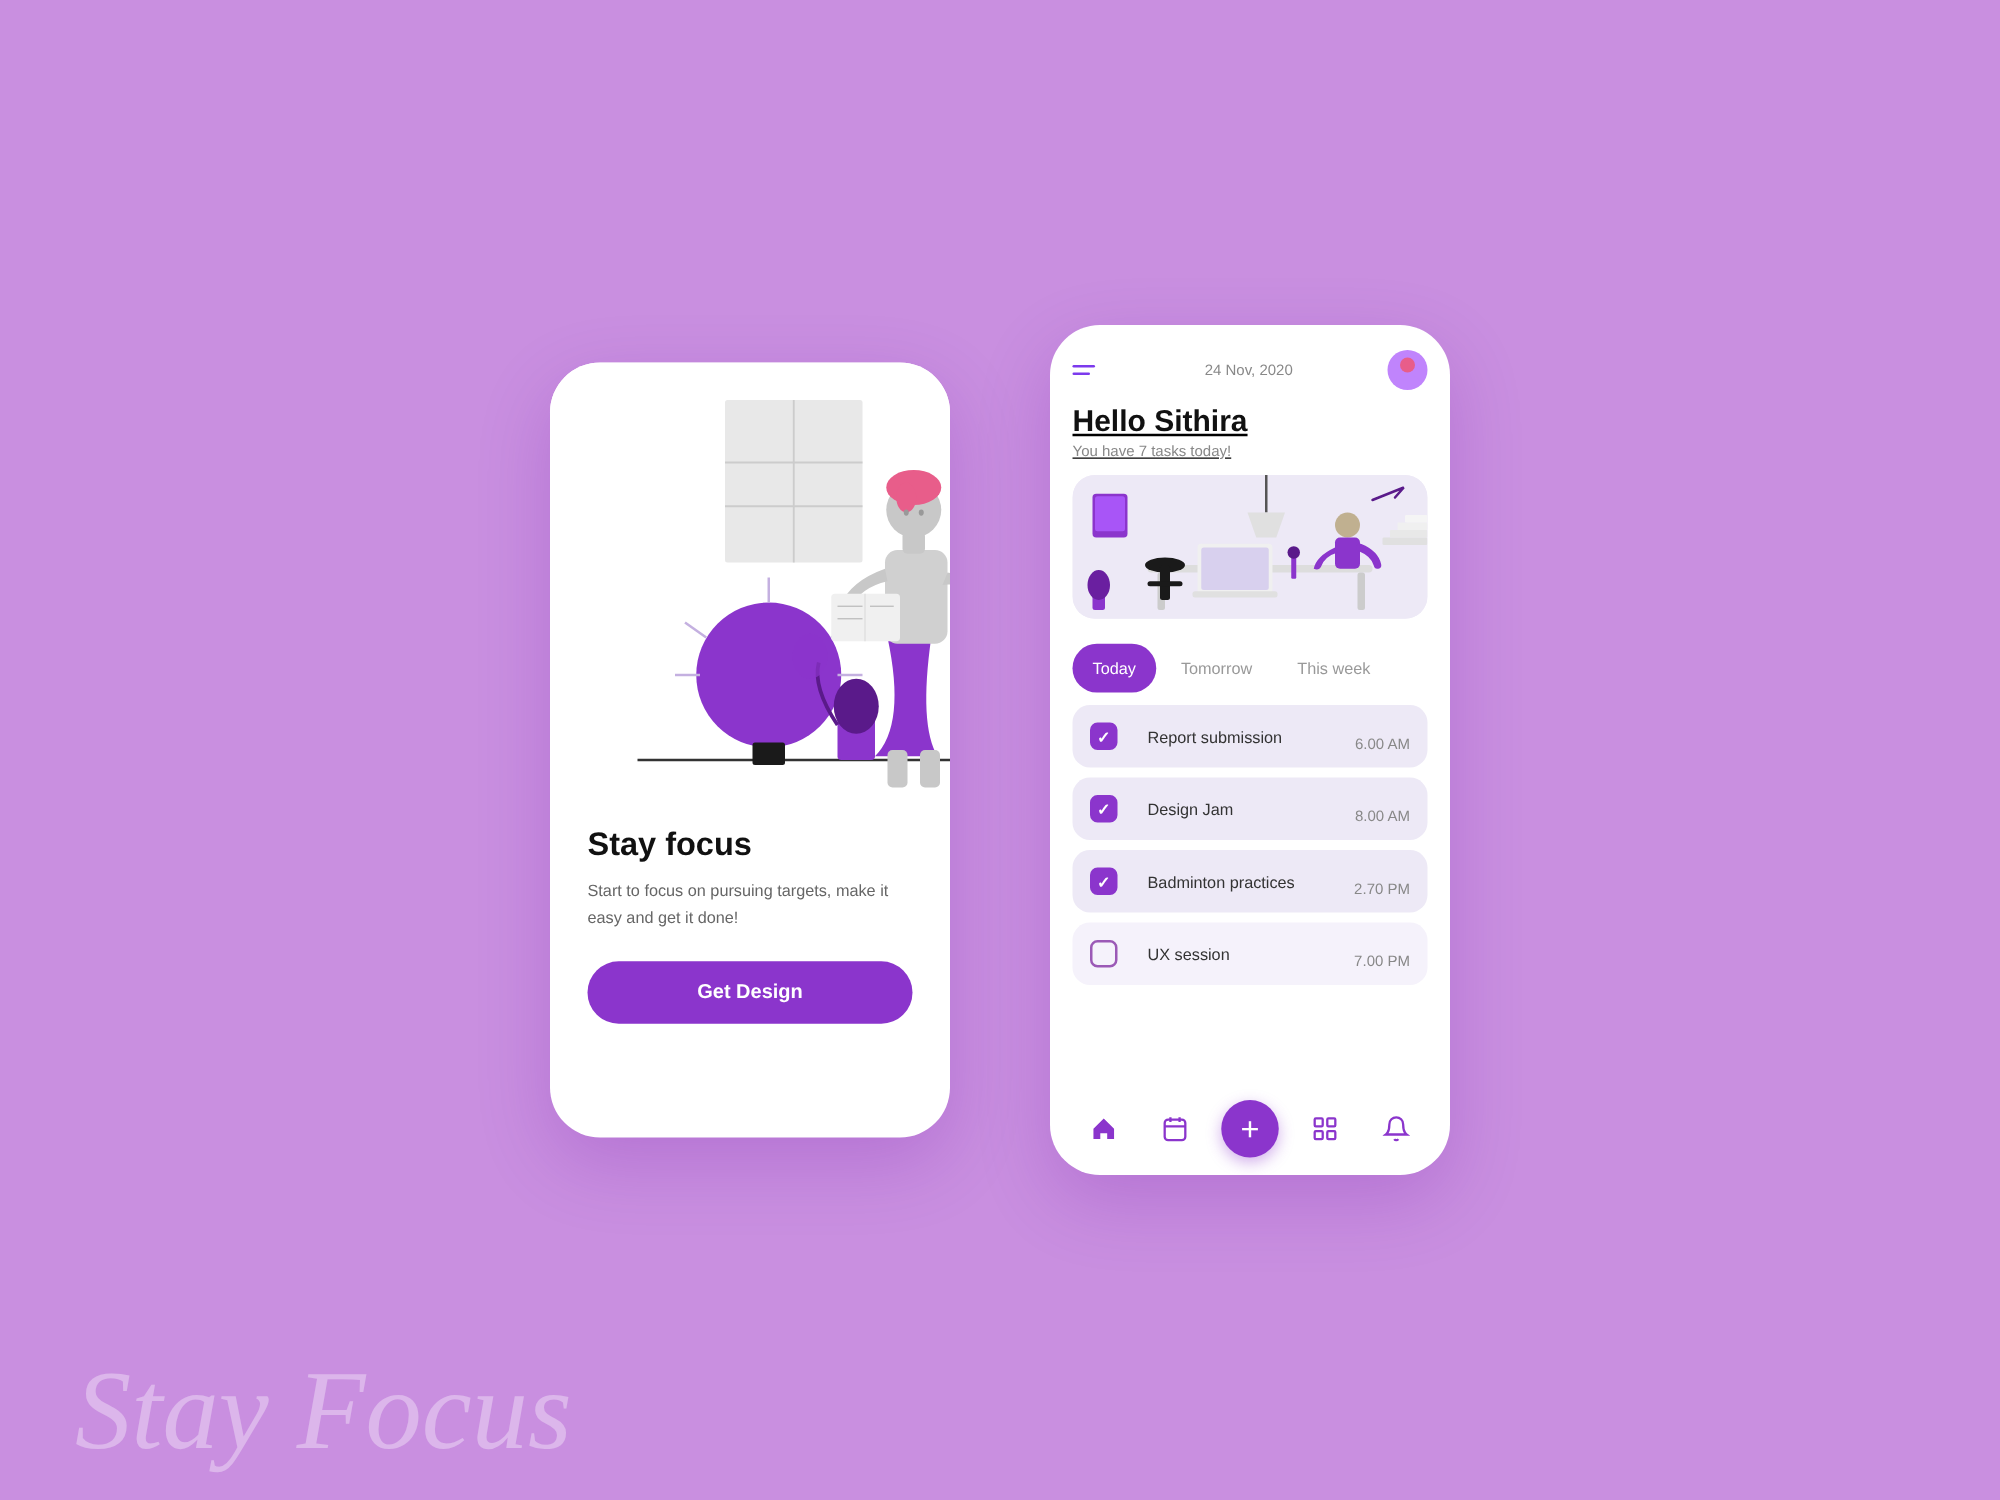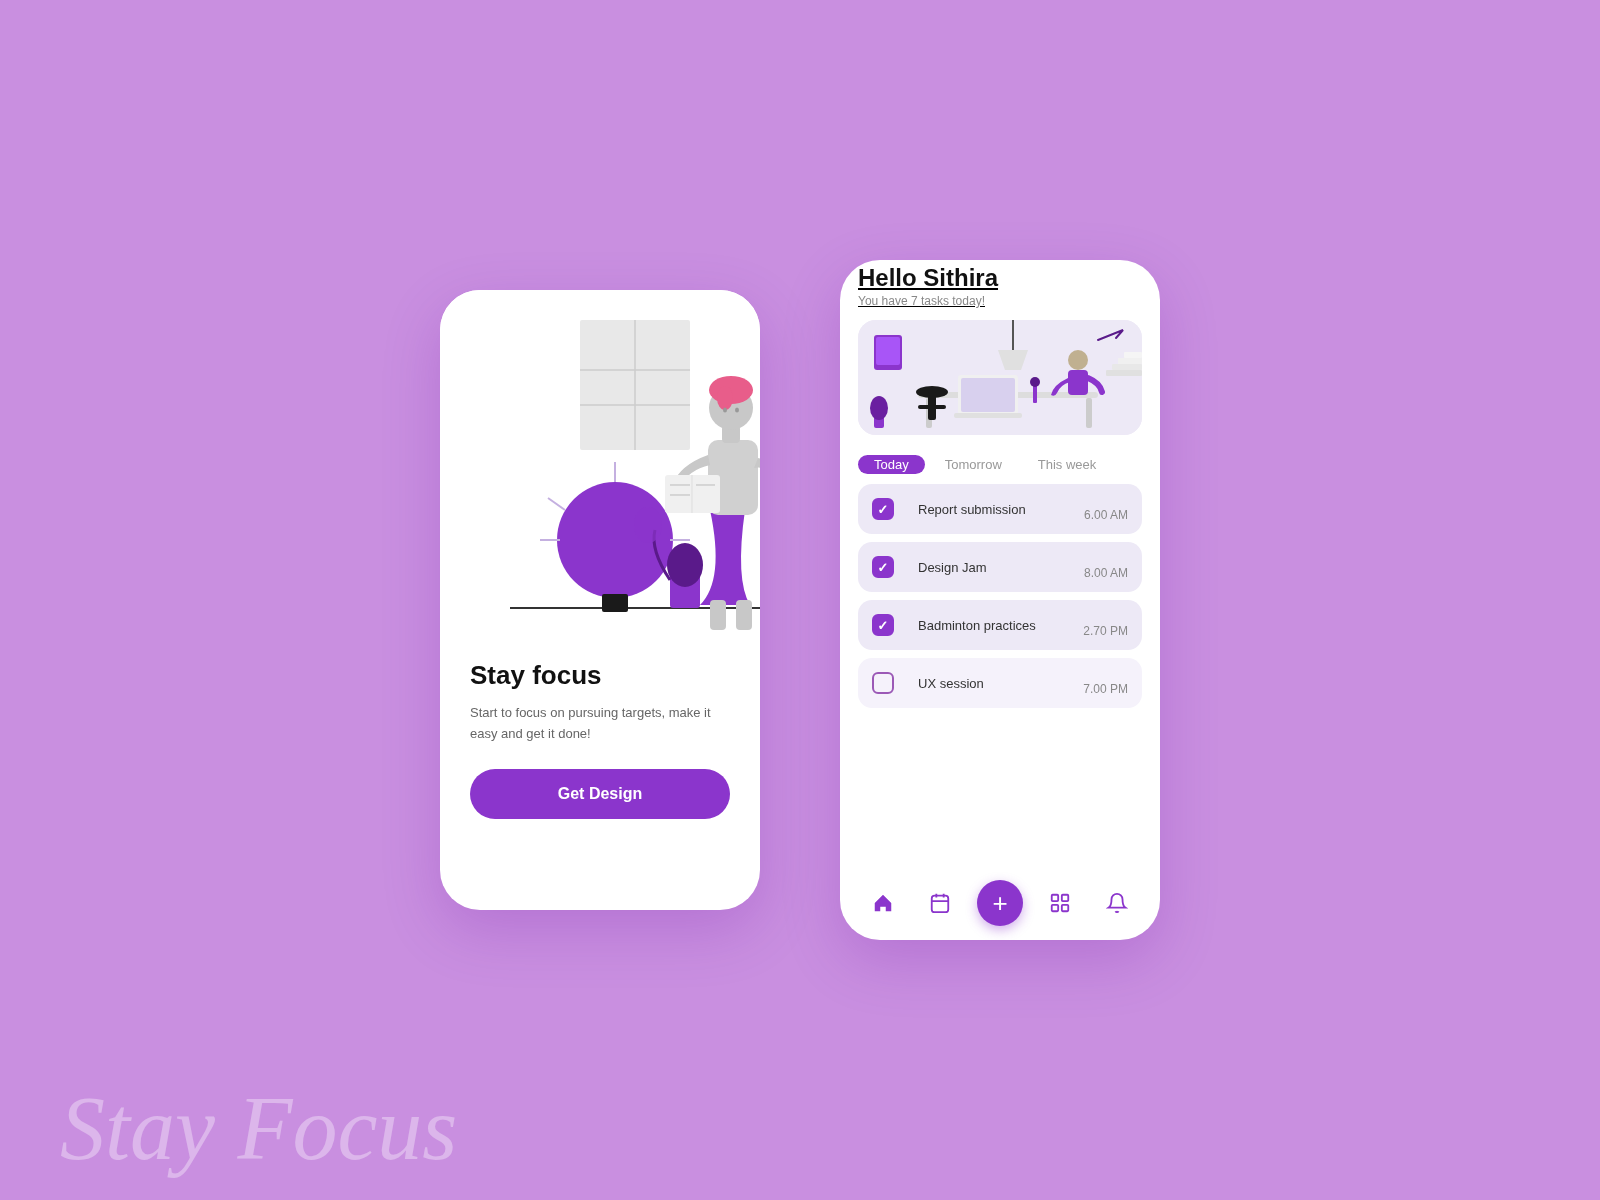--- a/index.html
+++ b/index.html
@@ -188,21 +188,21 @@
     .tabs {
       display: flex;
       align-items: center;
       padding: 10px 18px 6px;
       gap: 4px;
     }
     .tab-btn {
       border: none;
       background: none;
       cursor: pointer;
-      padding: 2px 16px;
+      padding: 12px 16px;
       border-radius: 20px;
       font-size: 13px;
       font-weight: 500;
       color: #999;
     }
     .tab-btn.active {
       background: #8b35cc;
       color: #fff;
     }
 
@@ -361,20 +361,33 @@
     <div class="content">
       <div class="stay-focus-title">Stay focus</div>
       <div class="stay-focus-desc">Start to focus on pursuing targets,
 make it easy and get it done!</div>
       <button class="get-started-btn">Get Design</button>
     </div>
   </div>
 
   <div class="phone phone-2">
 
+    <div class="top-bar">
+      <div class="menu-icon">
+        <span></span>
+        <span></span>
+      </div>
+      <div class="top-bar-date">24 Nov, 2020</div>
+      <div class="avatar-circle">
+        <svg viewBox="0 0 28 28" xmlns="http://www.w3.org/2000/svg">
+          <circle cx="14" cy="10" r="6" fill="#e85d8a"></circle>
+          <path d="M4 26 Q4 18 14 18 Q24 18 24 26" fill="#c084fc"></path>
+        </svg>
+      </div>
+    </div>
 
     <div class="greeting">
       <div class="greeting-hello">Hello Sithira</div>
       <div class="greeting-sub">You have 7 tasks today!</div>
     </div>
 
     <div class="banner-illustration">
       <svg viewBox="0 0 284 115" xmlns="http://www.w3.org/2000/svg">
         <rect width="284" height="115" fill="#ede9f6" rx="12"></rect>
 

